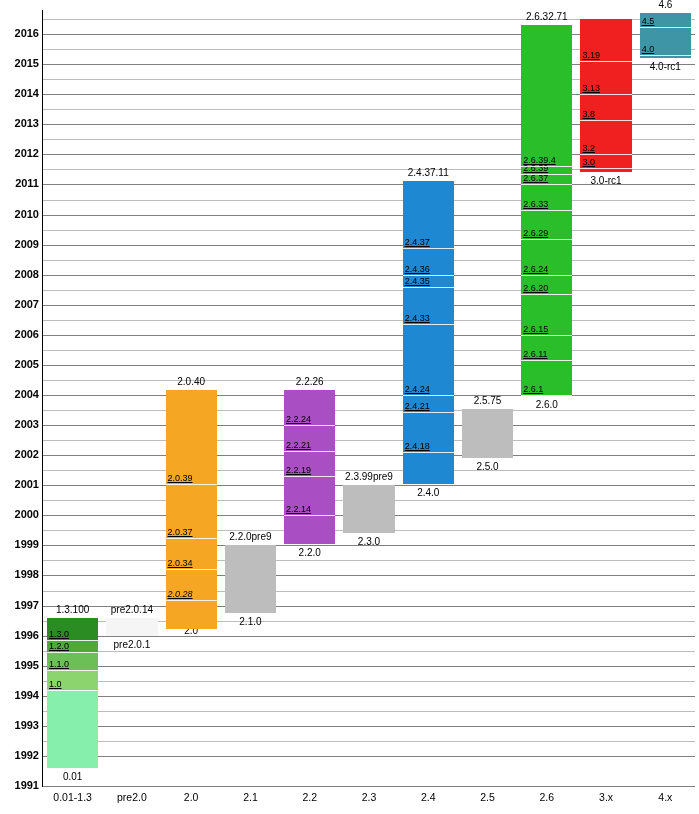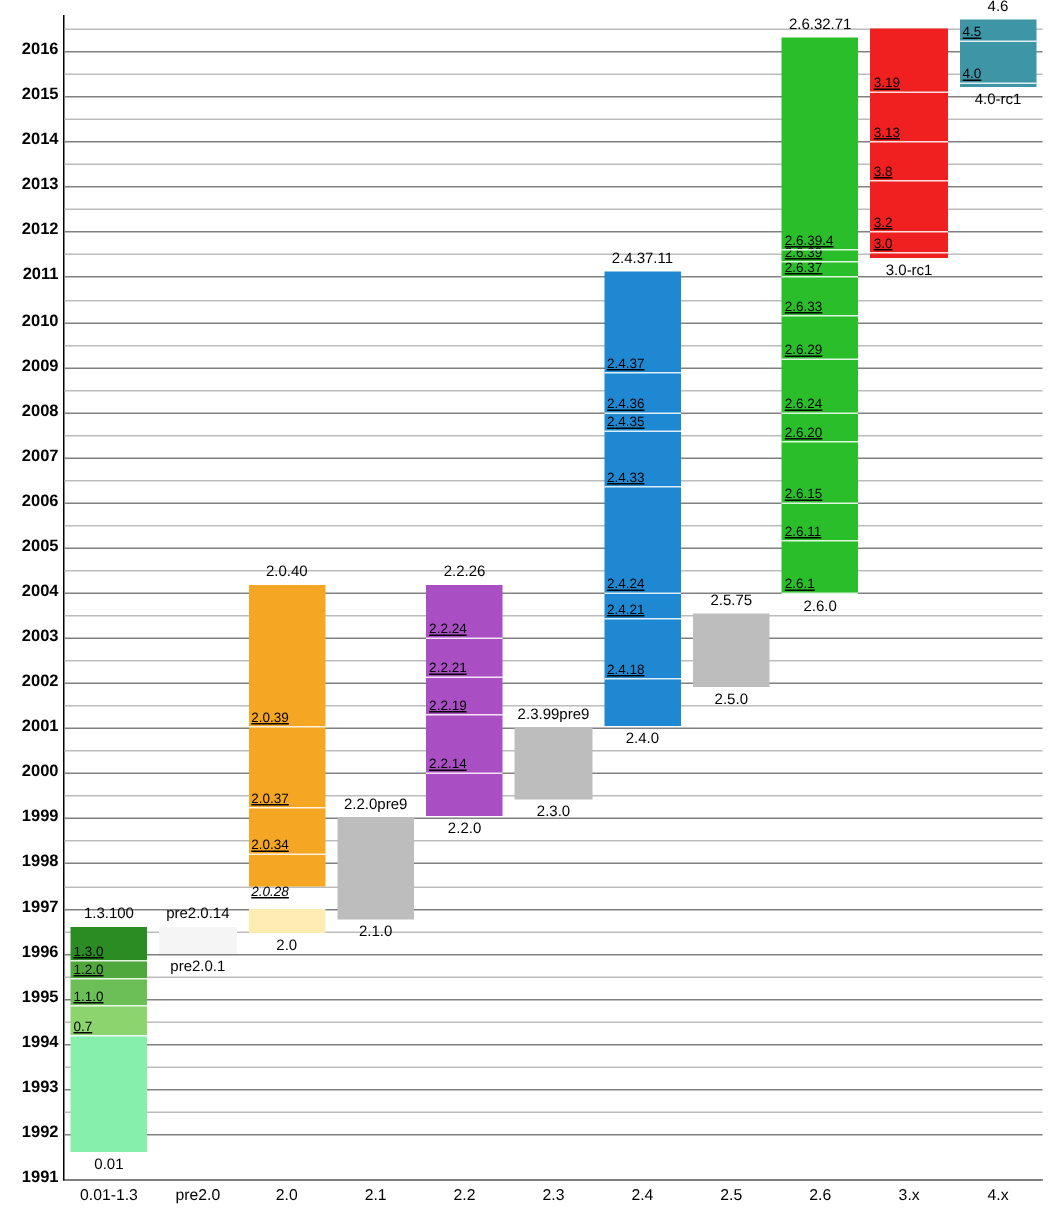--- a/index.html
+++ b/index.html
@@ -151,21 +151,21 @@
         <div class="minor"></div>
         <div class="ylabel">2016</div>
       </div>
       <div class="col-region" style="left: 0px; width: 59.2727px;">
         <div class="xlabel">0.01-1.3</div>
         <div class="bar" style="top: 679.752px; height: 78.2016px; background: #86efac;">
           <div class="bar-bot-lbl">0.01</div>
         </div>
         <div class="bar" style="top: 660.202px; height: 19.5504px; background: rgb(140, 212, 110);">
           <div class="marker" style="top: 19.5504px;">
-            <div class="marker-lbl">0.7</div>
+            <div class="marker-lbl">1.0</div>
           </div>
         </div>
         <div class="bar" style="top: 642.155px; height: 18.0465px; background: rgb(108, 191, 86);">
           <div class="marker" style="top: 18.0465px;">
             <div class="marker-lbl">1.1.0</div>
           </div>
         </div>
         <div class="bar" style="top: 630.124px; height: 12.031px; background: rgb(78, 168, 59);">
           <div class="marker" style="top: 12.031px;">
             <div class="marker-lbl">1.2.0</div>
@@ -183,21 +183,21 @@
         <div class="bar" style="top: 607.566px; height: 18.0465px; background: rgb(245, 245, 245);">
           <div class="bar-top-lbl">pre2.0.14</div>
           <div class="bar-bot-lbl">pre2.0.1</div>
         </div>
       </div>
       <div class="col-region" style="left: 118.545px; width: 59.2727px;">
         <div class="xlabel">2.0</div>
         <div class="bar" style="top: 595.535px; height: 16.5426px; background: rgb(255, 236, 179);">
           <div class="bar-bot-lbl">2.0</div>
         </div>
-        <div class="bar" style="top: 380.481px; height: 201px; background: rgb(245, 166, 35);">
+        <div class="bar" style="top: 380.481px; height: 239px; background: rgb(245, 166, 35);">
           <div class="bar-top-lbl">2.0.40</div>
           <div class="marker" style="top: 209.039px; font-style: italic;">
             <div class="marker-lbl">2.0.28</div>
           </div>
           <div class="marker" style="top: 178.961px;">
             <div class="marker-lbl">2.0.34</div>
           </div>
           <div class="marker" style="top: 147.38px;">
             <div class="marker-lbl">2.0.37</div>
           </div>

